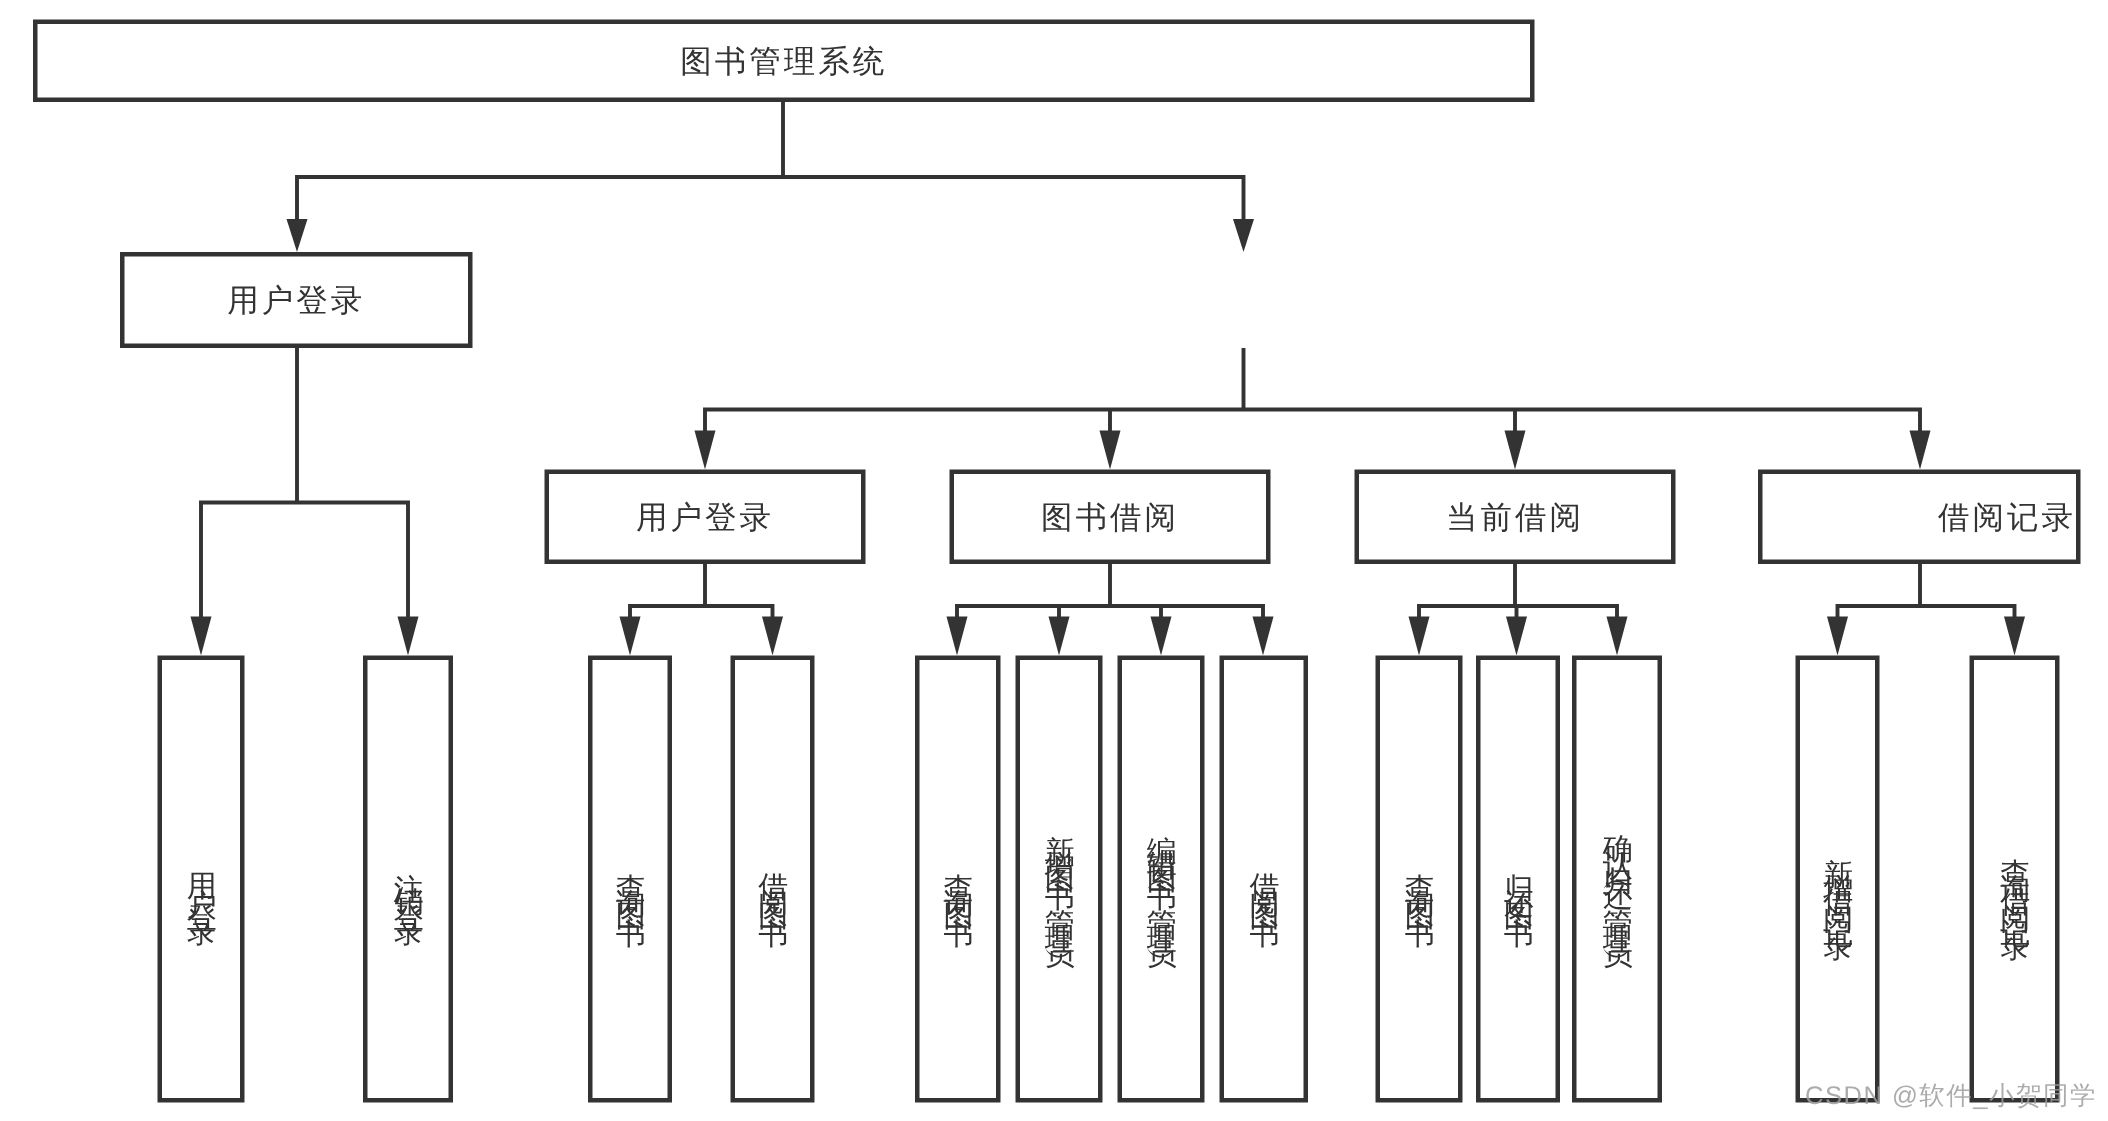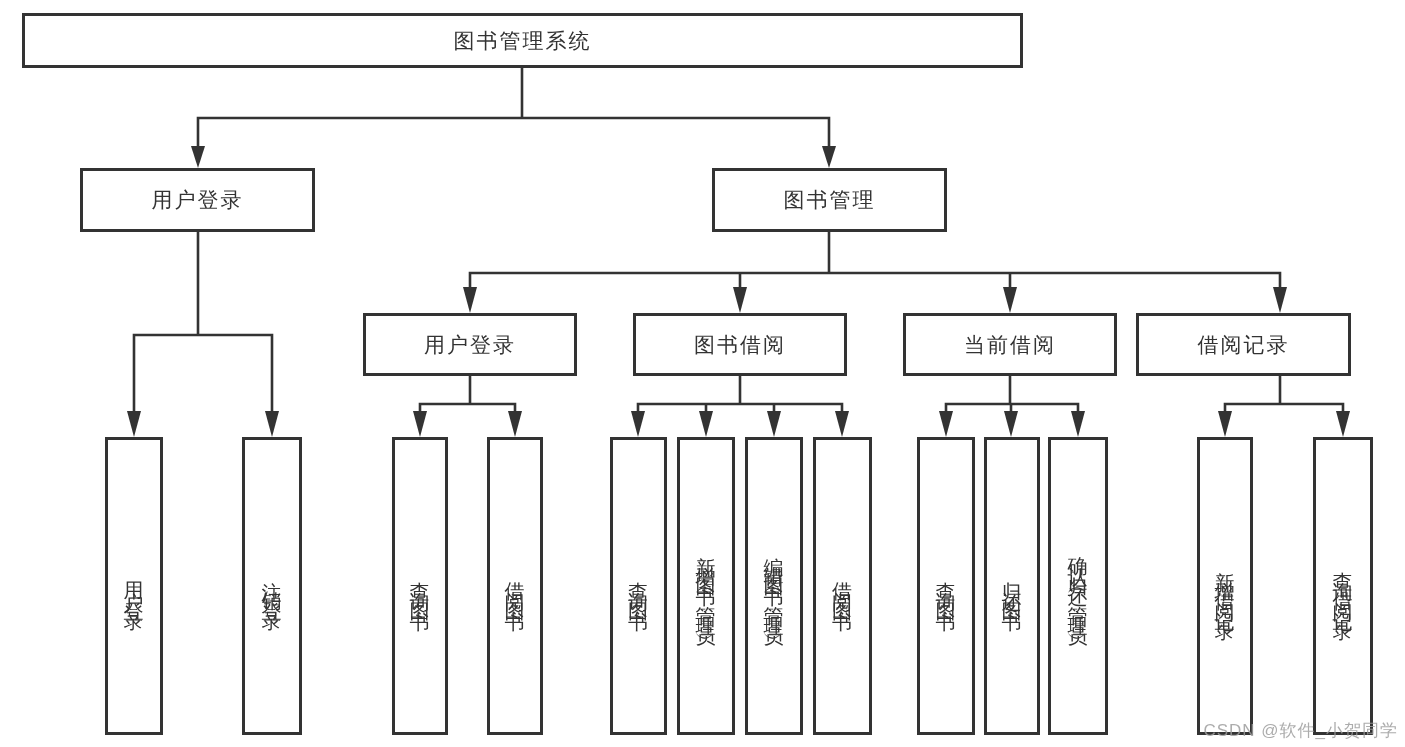--- a/index.html
+++ b/index.html
@@ -103,34 +103,31 @@
     <polygon points="1336,411 1350,411 1343,437"></polygon>
   </svg>
 
   <div class="box h" style="left:22px; top:13px; width:1001px; height:55px;">
     <span>图书管理系统</span>
   </div>
 
   <div class="box h" style="left:80px; top:168px; width:235px; height:64px;">
     <span>用户登录</span>
   </div>
-  <div class="box h" style="left:712px; top:168px; width:235px; height:64px;">
-    <span>图书管理</span>
-  </div>
 
   <div class="box h" style="left:363px; top:313px; width:214px; height:63px;">
     <span>用户登录</span>
   </div>
   <div class="box h" style="left:903px; top:313px; width:214px; height:63px;">
     <span>当前借阅</span>
   </div>
   <div class="box h" style="left:633px; top:313px; width:214px; height:63px;">
     <span>图书借阅</span>
   </div>
-  <div class="box h" style="left:1136px; top:313px; width:215px; height:63px;">
+  <div class="box h" style="left:1172px; top:313px; width:215px; height:63px;justify-content:flex-end;">
     <span>借阅记录</span>
   </div>
 
   <div class="box v" style="left:105px; top:437px; width:58px; height:298px;">
     <span>用户登录</span>
   </div>
   <div class="box v" style="left:242px; top:437px; width:60px; height:298px;">
     <span>注销登录</span>
   </div>
 

